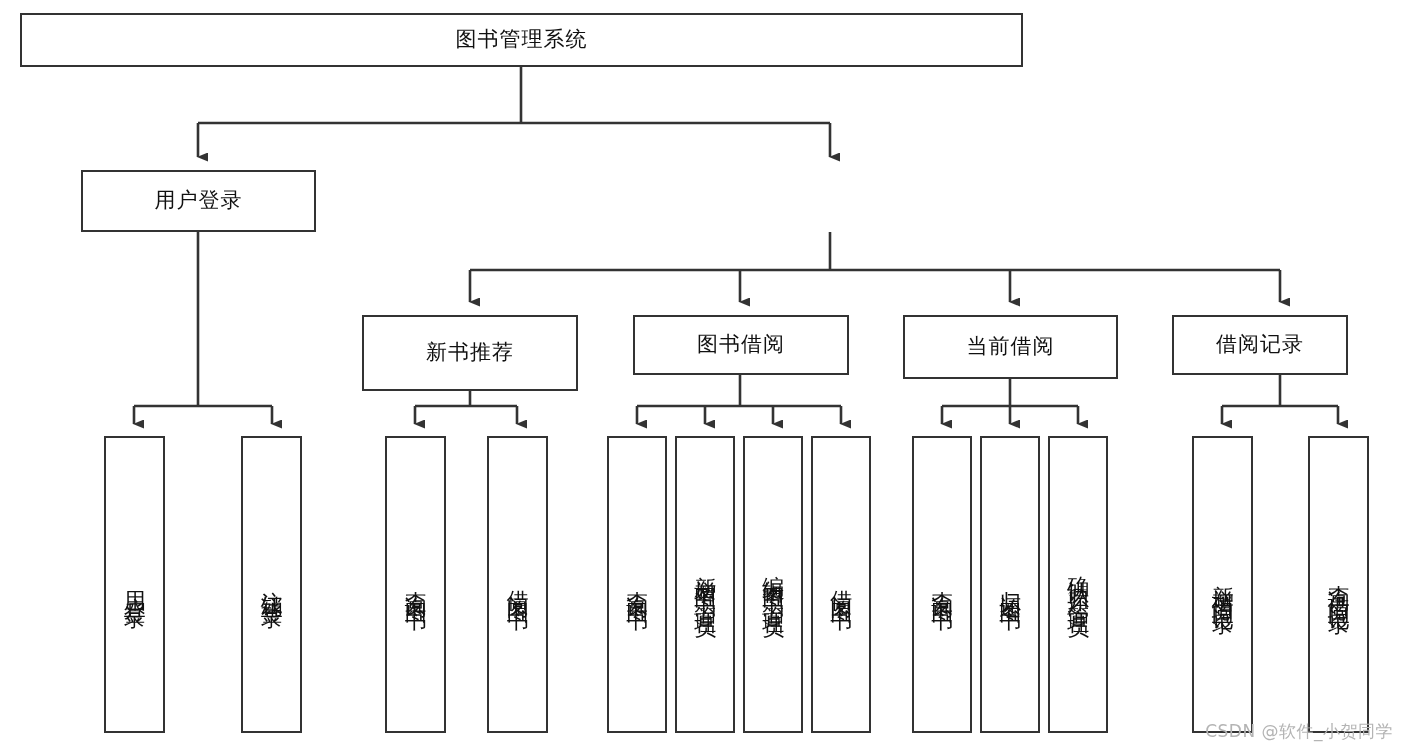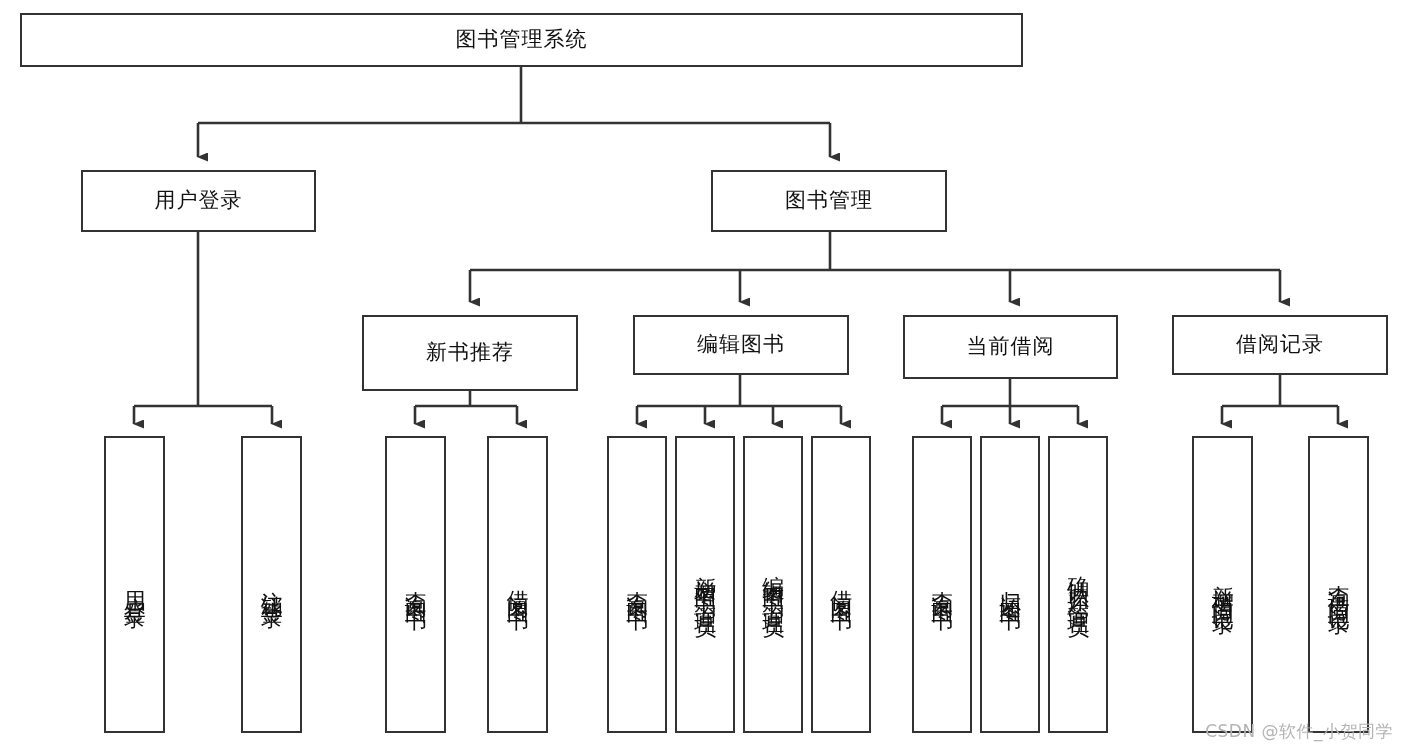--- a/index.html
+++ b/index.html
@@ -122,26 +122,25 @@
       <path d="M1280,375 L1280,406"></path>
       <path d="M1222,406 L1338,406"></path>
       <path d="M1222,406 L1222,424" marker-end="url(#arrowhead)"></path>
       <path d="M1338,406 L1338,424" marker-end="url(#arrowhead)"></path>
     </g>
   </svg>
 
   <div class="node horiz" style="left:20px; top:13px; width:1003px; height:54px;">图书管理系统</div>
 
   <div class="node horiz" style="left:81px; top:170px; width:235px; height:62px;">用户登录</div>
-  <div class="node horiz" style="left:711px; top:170px; width:236px; height:62px;">图书管理</div>
 
   <div class="node horiz" style="left:362px; top:315px; width:216px; height:76px;">新书推荐</div>
-  <div class="node horiz" style="left:633px; top:315px; width:216px; height:60px;">编辑图书</div>
+  <div class="node horiz" style="left:633px; top:315px; width:216px; height:60px;">图书借阅</div>
   <div class="node horiz" style="left:903px; top:315px; width:215px; height:64px;">当前借阅</div>
-  <div class="node horiz" style="left:1172px; top:315px; width:216px; height:60px;">借阅记录</div>
+  <div class="node horiz" style="left:1172px; top:315px; width:176px; height:60px;">借阅记录</div>
 
   <div class="node vert" style="left:104px; top:436px; width:61px; height:297px;">
     <span class="vtext">用户登录</span>
   </div>
   <div class="node vert" style="left:241px; top:436px; width:61px; height:297px;">
     <span class="vtext">注销登录</span>
   </div>
 
   <div class="node vert" style="left:385px; top:436px; width:61px; height:297px;">
     <span class="vtext">查询图书</span>

